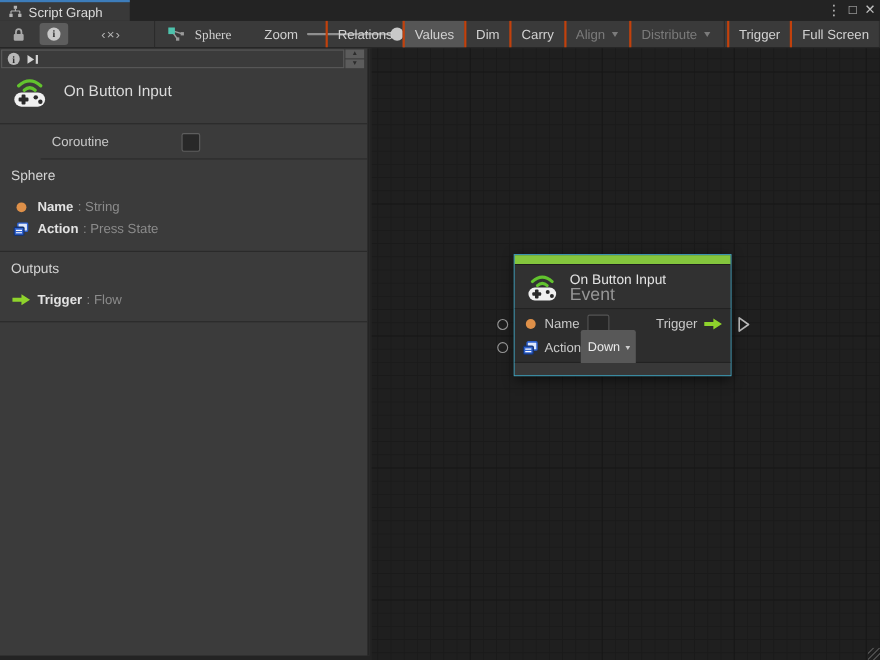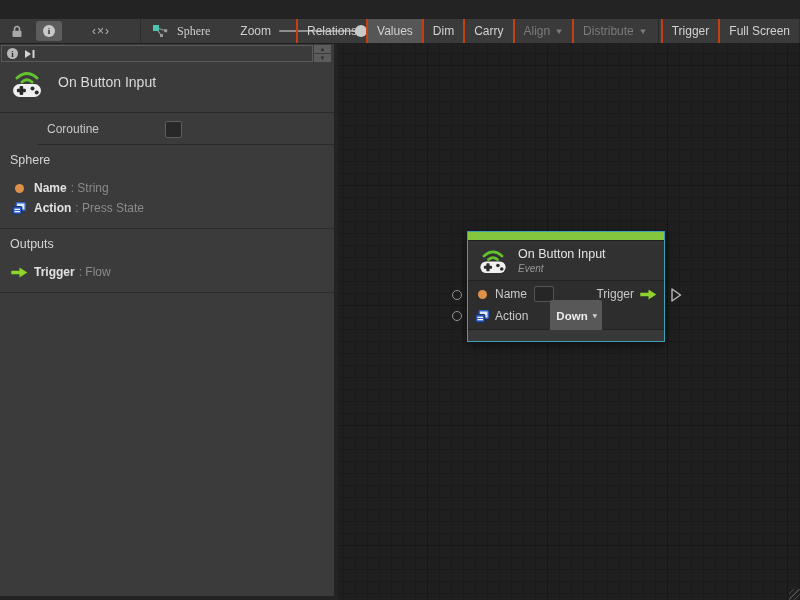--- a/index.html
+++ b/index.html
@@ -77,47 +77,65 @@
     background-position:89px 0, 0 21px, 5px 0, 0 9px; }
 
   
   .node-wrap { position:absolute; left:129px; top:187px; width:198px; height:111px; }
   .node { position:absolute; inset:0; border:1px solid #3f9fbb; background:#2d2d2d;
     box-shadow:0 3px 10px rgba(0,0,0,.55); display:flex; flex-direction:column; }
   .node-colorbar { height:9px; background:#84c63d; border-bottom:1px solid #1e1e1e; }
   .node-head { height:40px; background:#313131; display:flex; align-items:center; padding:0 10px;
     gap:10px; border-bottom:1px solid #222; }
   .node-title { font-size:12.5px; color:#e3e3e3; line-height:15px; }
-  .node-sub { font-size:10px; color:#979797; line-height:13px;font-style:italic; }
+  .node-sub { font-size:16px; color:#979797; line-height:13px; }
   .node-body { flex:1; background:#2d2d2d; padding:2px 7px; display:flex; flex-direction:column;
     justify-content:center; gap:1px; border-bottom:1px solid #222; }
   .node-row { display:flex; align-items:center; height:21px; }
   .node-row .lbl { font-size:12px; color:#c9c9c9; }
   .mini-input { width:20px; height:16px; background:#262626; border:1px solid #545454;
     border-radius:2px; margin-left:7px; }
   .spacer { flex:1; }
-  .dropdown { margin-left:22px; height:33px; background:#585858; border-radius:2px; display:flex;
-    align-items:center; padding:0 6px; gap:5px;font-weight:bold; }
+  .dropdown { margin-left:0; height:33px; background:#585858; border-radius:2px; display:flex;
+    align-items:center; padding:0 6px; gap:5px; }
   .dropdown .val { font-size:11.5px; color:#ececec; }
   .dropdown .caret { font-size:7px; color:#cfcfcf; margin-left:0; }
   .node-foot { height:11px; background:#383838; }
   .port-out-circle { position:absolute; width:10px; height:10px; border:1.5px solid #989898;
     border-radius:50%; left:-15px; }
   .tri-out { position:absolute; left:203px; top:56px; }
 
   .resize-grip { position:absolute; right:0; bottom:0; width:11px; height:11px;
     background:repeating-linear-gradient(135deg, transparent 0 3px, #4a4a4a 3px 4px); }
 
   svg { display:block; }
 </style>
 </head>
 <body>
 
 <div class="win">
 
+  <div class="tabstrip">
+    <div class="tab">
+      <span>
+        <svg width="12" height="11" viewBox="0 0 12 11">
+          <rect x="4.5" y="0" width="3" height="3" fill="#b4b4b4"></rect>
+          <rect x="0.5" y="7.5" width="3" height="3" fill="#b4b4b4"></rect>
+          <rect x="8.5" y="7.5" width="3" height="3" fill="#b4b4b4"></rect>
+          <path d="M6,3 V5 M2,5 H10 M2,5 V7.5 M10,5 V7.5" stroke="#b4b4b4" stroke-width="1" fill="none"></path>
+        </svg>
+      </span>
+      <span class="tab-label">Script Graph</span>
+    </div>
+    <div class="winctl">
+      <span class="menu-dots">⋮</span>
+      <span>□</span>
+      <span>✕</span>
+    </div>
+  </div>
 
   <div class="toolbar">
     <div class="tb-left">
       <span class="tb-icon-btn" style="margin-left:6px;">
         <svg width="12" height="13" viewBox="0 0 12 13">
           <path d="M3.5,6 V4.3 Q3.5,1.5 6,1.5 Q8.5,1.5 8.5,4.3 V6" stroke="#a8a8a8" stroke-width="1.6" fill="none"></path>
           <rect x="1.5" y="5.8" width="9" height="6.2" rx="1" fill="#a8a8a8"></rect>
         </svg>
       </span>
       <span class="tb-icon-btn selected" style="margin-left:8px; min-width:26px;">

